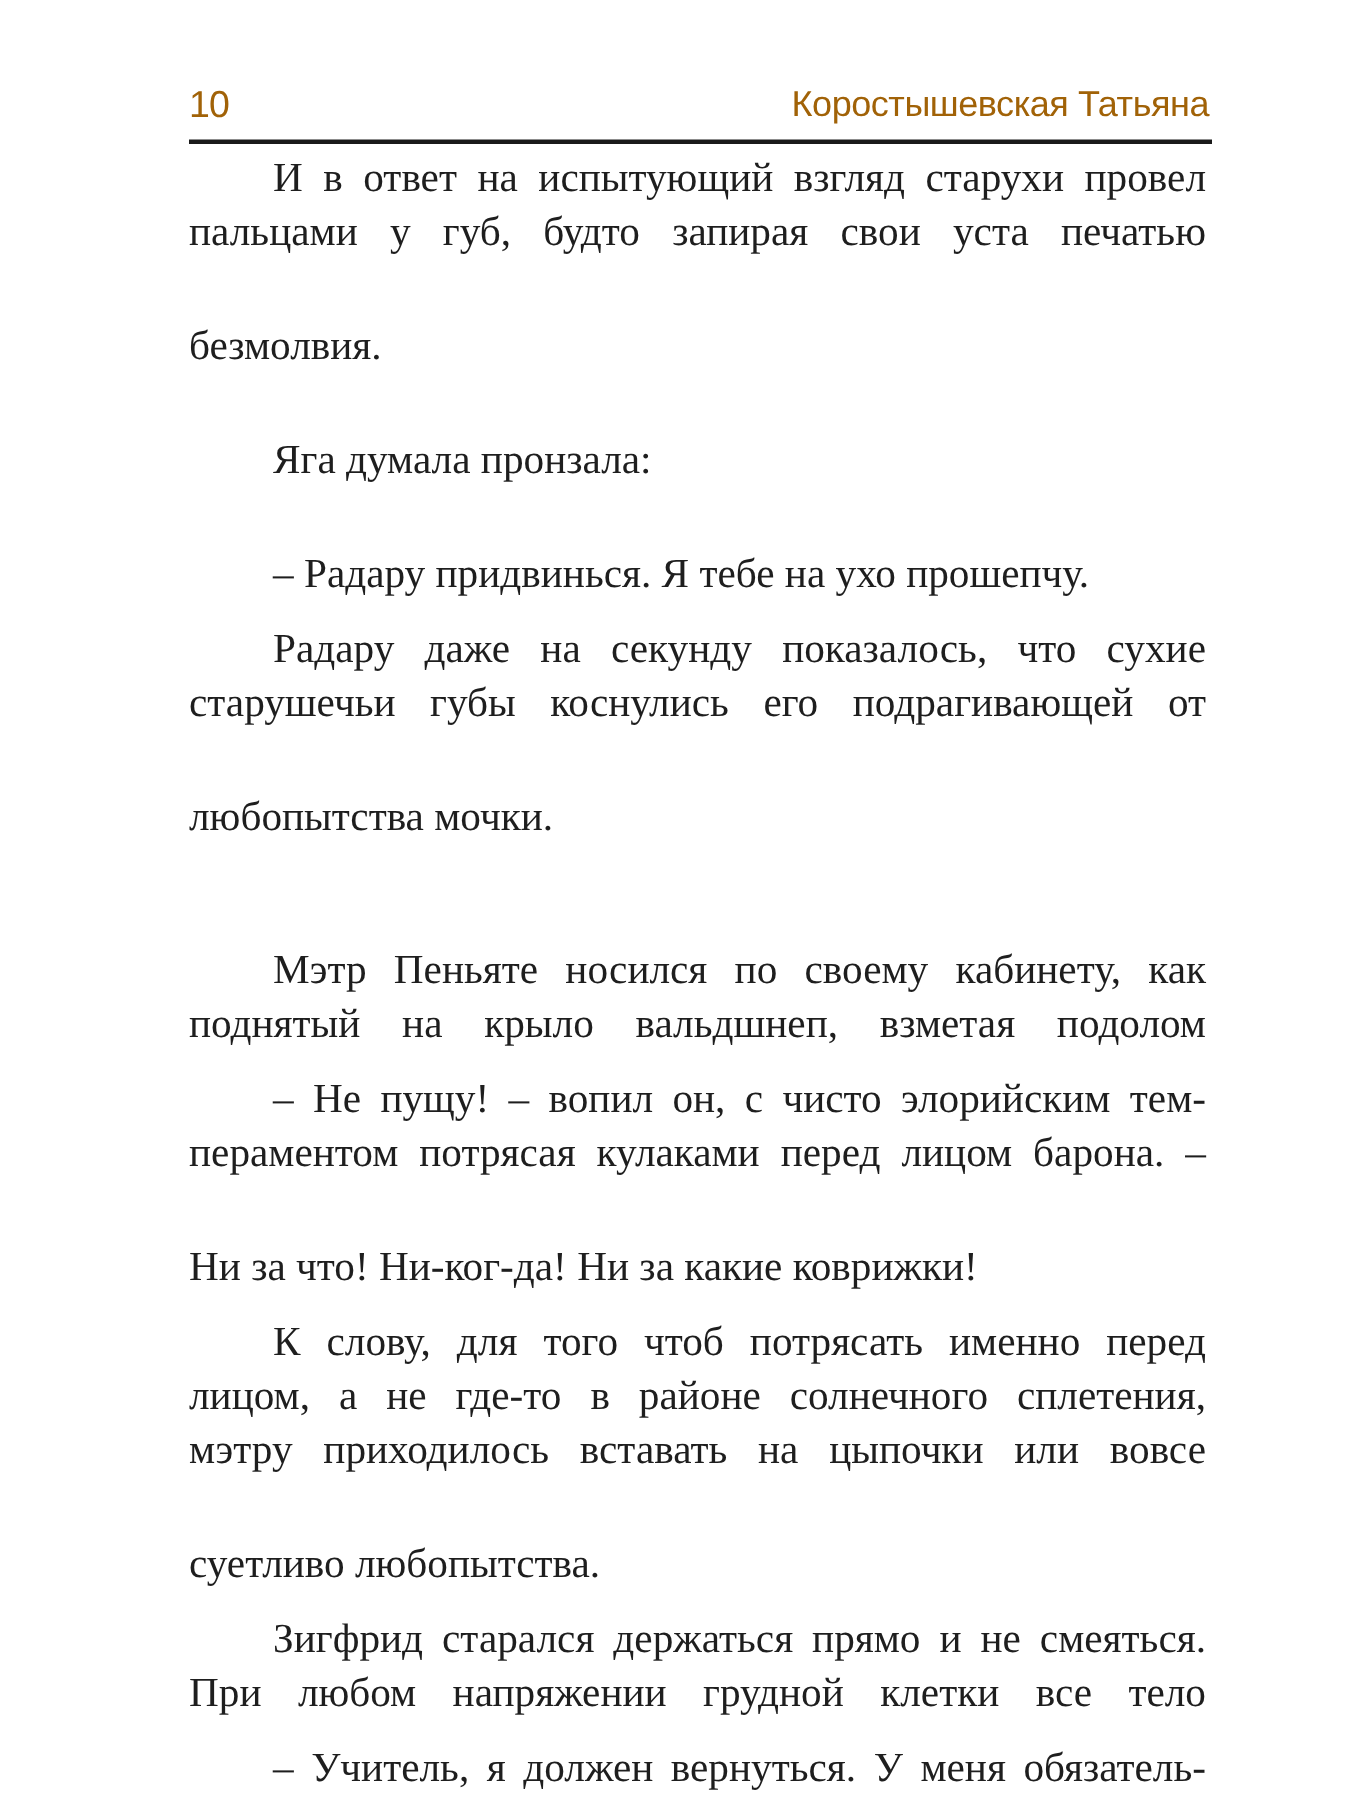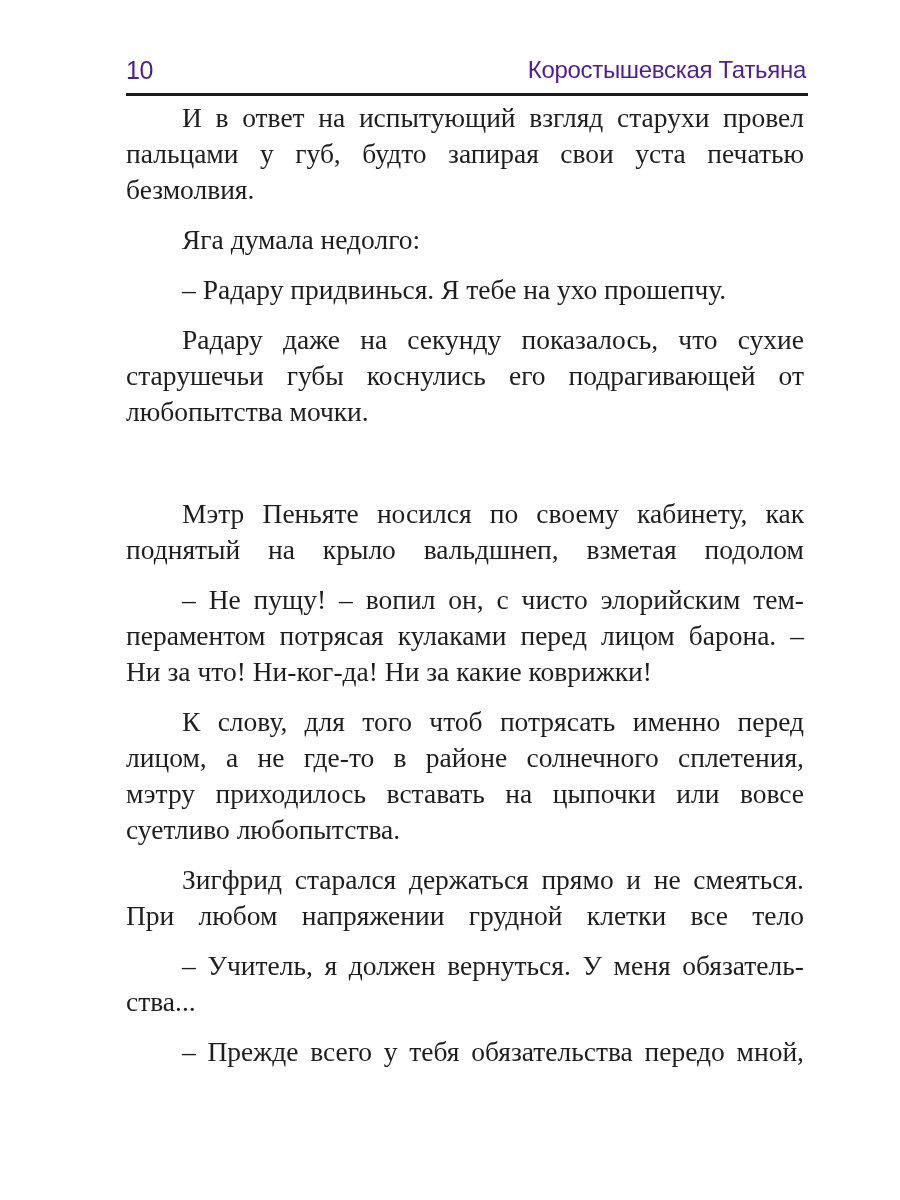--- a/index.html
+++ b/index.html
@@ -1,52 +1,52 @@
 <!DOCTYPE html>
 <html><head>
 <meta charset="utf-8">
 <style>
   html, body { margin: 0; padding: 0; background: #ffffff; }
   body { width: 900px; height: 1200px; position: relative; overflow: hidden; color: #1e1e1e; }
   .header {
     position: absolute; left: 126px; top: 56px; width: 680px; height: 34px;
-    font-family: "Liberation Sans", sans-serif; font-size: 25px; color: #4c1d95;
+    font-family: "Liberation Sans", sans-serif; font-size: 25px; color: #a16207;
   }
   .header .page-num { position: absolute; left: 0; top: 0; letter-spacing: -0.5px; }
   .header .author { position: absolute; right: 0; top: 0; font-size: 24px; letter-spacing: -0.3px; }
   .rule { position: absolute; left: 126px; top: 93px; width: 682px; height: 3px; background: #1a1a1a; }
   .body-text {
     position: absolute; left: 126px; top: 100px; width: 678px;
     font-family: "Liberation Serif", serif; font-size: 27.5px; line-height: 36px; color: #1e1e1e;
   }
   .para { margin: 0 0 14px 0; }
   .line { display: block; text-align: justify; text-align-last: justify; white-space: nowrap; height: 36px; }
   .line.first { padding-left: 56px; }
-  .line.last { text-align-last: left; }
+  .line.last { text-align-last: left; margin-top: 40px; }
   .break { height: 52px; }
 </style>
 </head>
 <body>
 
 <div class="header">
   <span class="page-num">10</span>
   <span class="author">Коростышевская Татьяна</span>
 </div>
 <div class="rule"></div>
 
 <div class="body-text">
 
   <div class="para">
     <span class="line first">И в ответ на испытующий взгляд старухи провел</span>
     <span class="line">пальцами у губ, будто запирая свои уста печатью</span>
     <span class="line last">безмолвия.</span>
   </div>
 
   <div class="para">
-    <span class="line first last">Яга думала недолго:</span>
+    <span class="line first last">Яга думала пронзала:</span>
   </div>
 
   <div class="para">
     <span class="line first last">– Радару придвинься. Я тебе на ухо прошепчу.</span>
   </div>
 
 
   <div class="para">
     <span class="line first">Радару даже на секунду показалось, что сухие</span>
     <span class="line">старушечьи губы коснулись его подрагивающей от</span>

